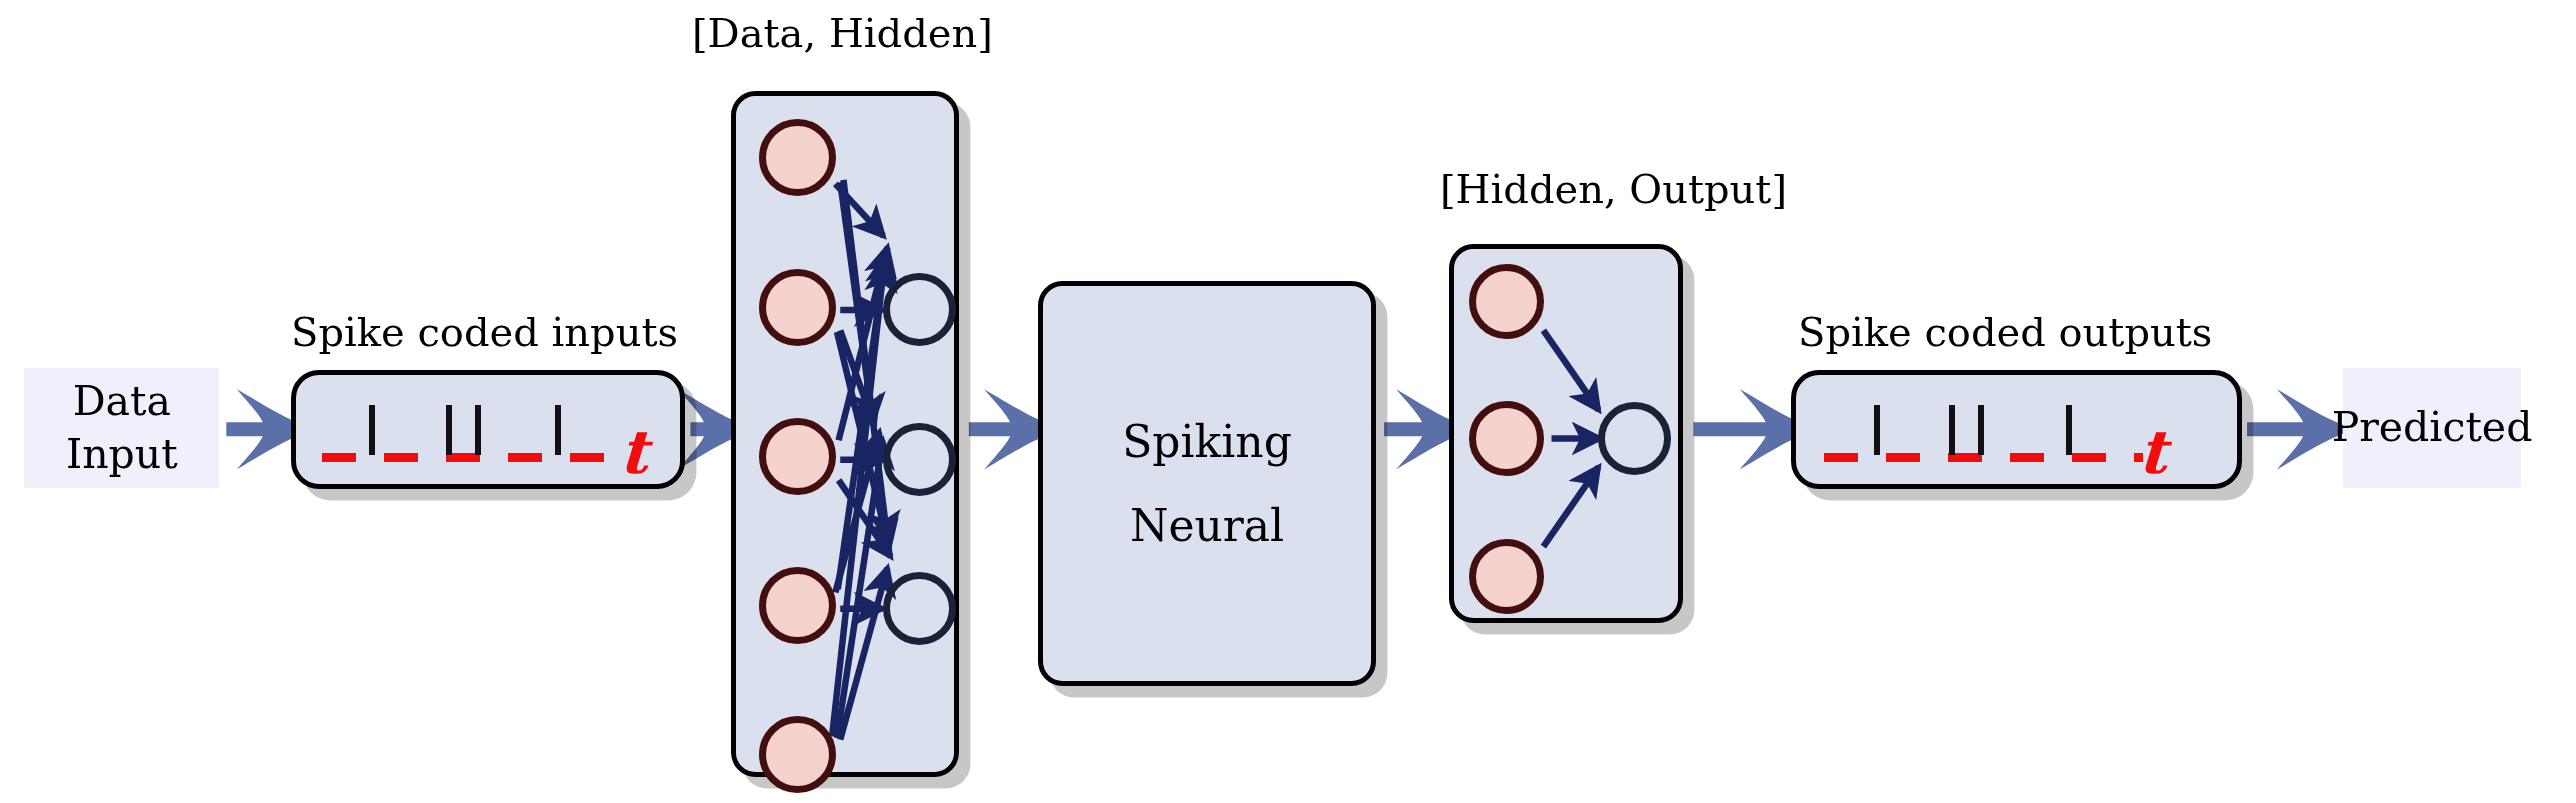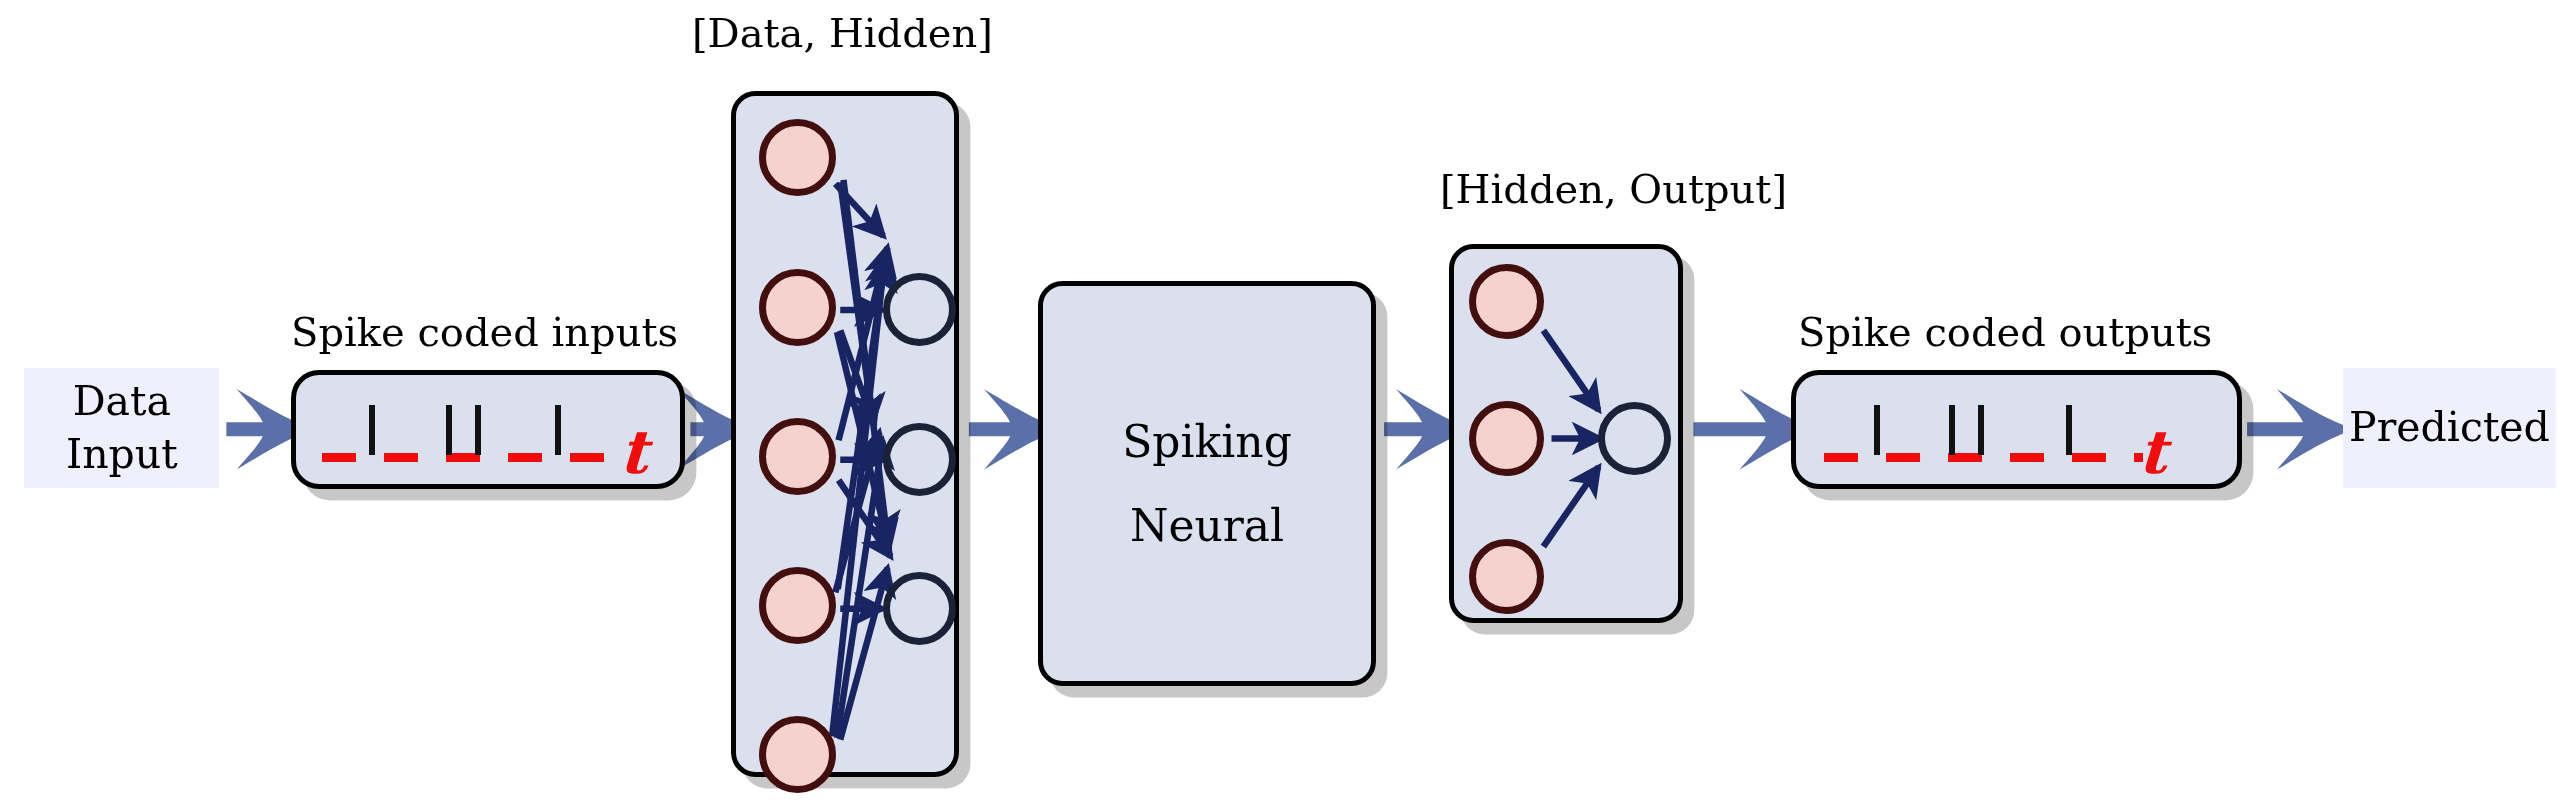--- a/index.html
+++ b/index.html
@@ -204,20 +204,20 @@
     <div class="spikewrap">
       <div class="baseline" style="left:28px;top:78px;width:319px;"></div>
       <div class="spike" style="left:78px;top:30px;height:50px;"></div>
       <div class="spike" style="left:153px;top:30px;height:50px;"></div>
       <div class="spike" style="left:182px;top:30px;height:50px;"></div>
       <div class="spike" style="left:270px;top:30px;height:50px;"></div>
       <div class="tsym" style="left:348px;top:42px;">t</div>
     </div>
   </div>
 
-  <div class="flatbox" style="left:2343px;top:368px;width:213px;height:120px;text-align:center;">
+  <div class="flatbox" style="left:2343px;top:368px;width:178px;height:120px;text-align:center;">
     <div>
       <div>Predicted</div>
     </div>
   </div>
 
 </div>
 
 
 </body></html>

